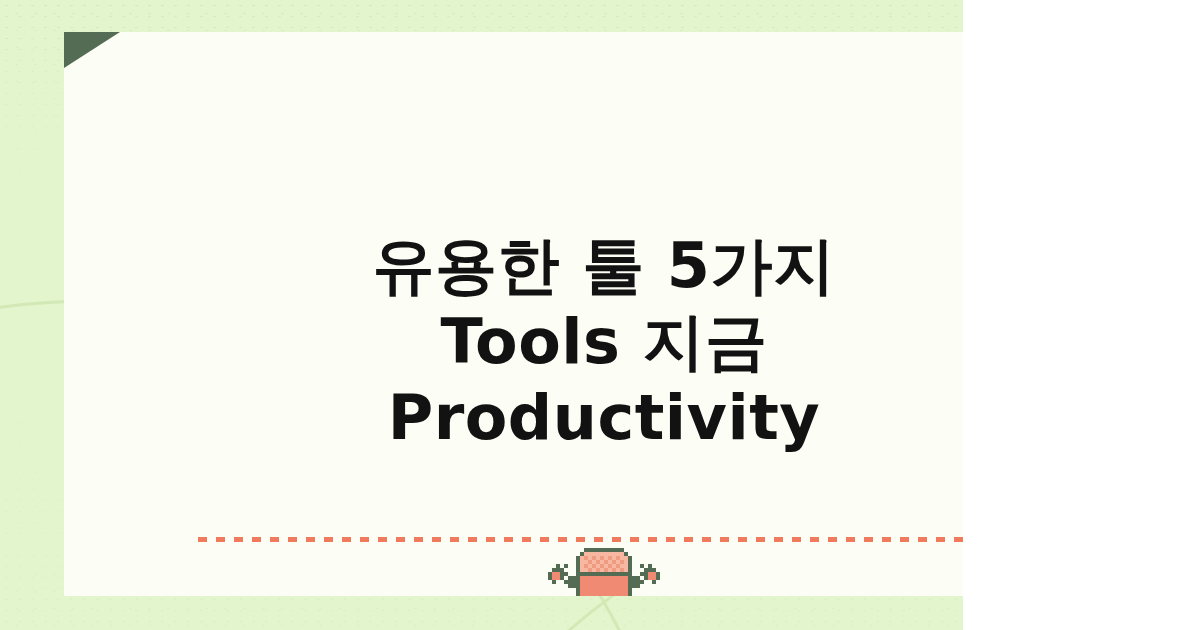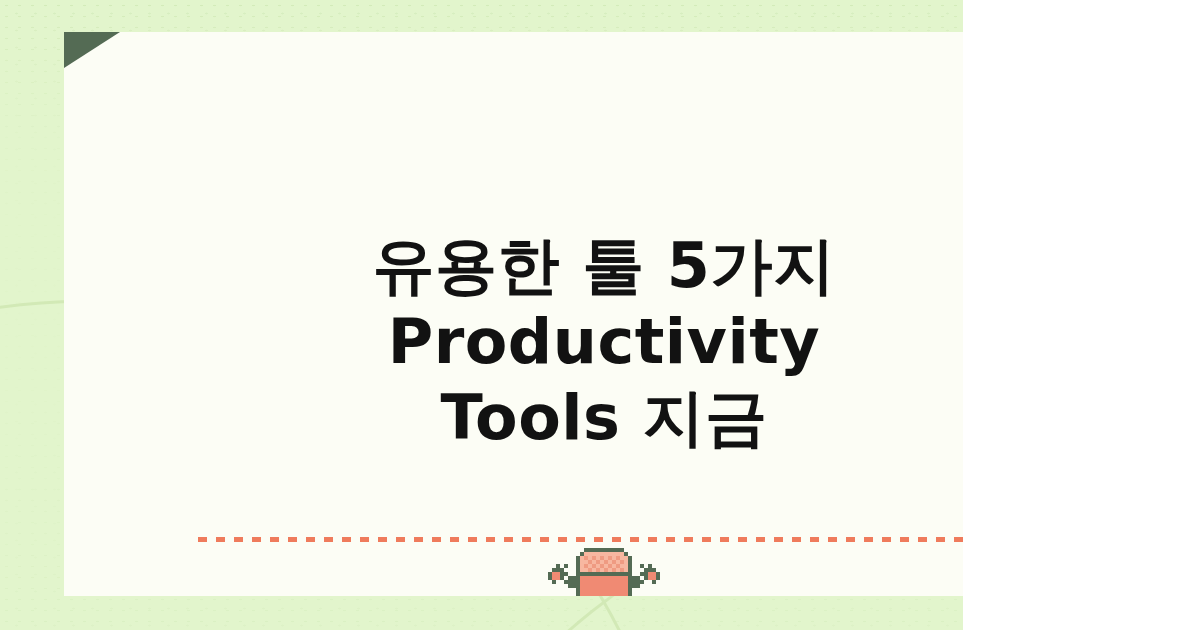--- a/index.html
+++ b/index.html
@@ -125,22 +125,22 @@
   <div class="bg-arc bg-arc-a"></div>
   <div class="bg-arc bg-arc-b"></div>
   <div class="bg-noise"></div>
 
   <div class="card">
 
     <div class="card-corner"></div>
 
     <div class="title-block">
       <span class="title-line">유용한 툴 5가지</span>
+      <span class="title-line">Tools 지금</span>
       <span class="title-line">Productivity</span>
-      <span class="title-line">Tools 지금</span>
     </div>
 
     <div class="divider"></div>
 
     <div class="mascot-wrap">
       <svg class="mascot" width="112" height="56" viewBox="0 0 28 14" shape-rendering="crispEdges" aria-hidden="true">
 
         <g fill="#546b54">
 
           <rect x="9" y="0" width="10" height="1"></rect>

